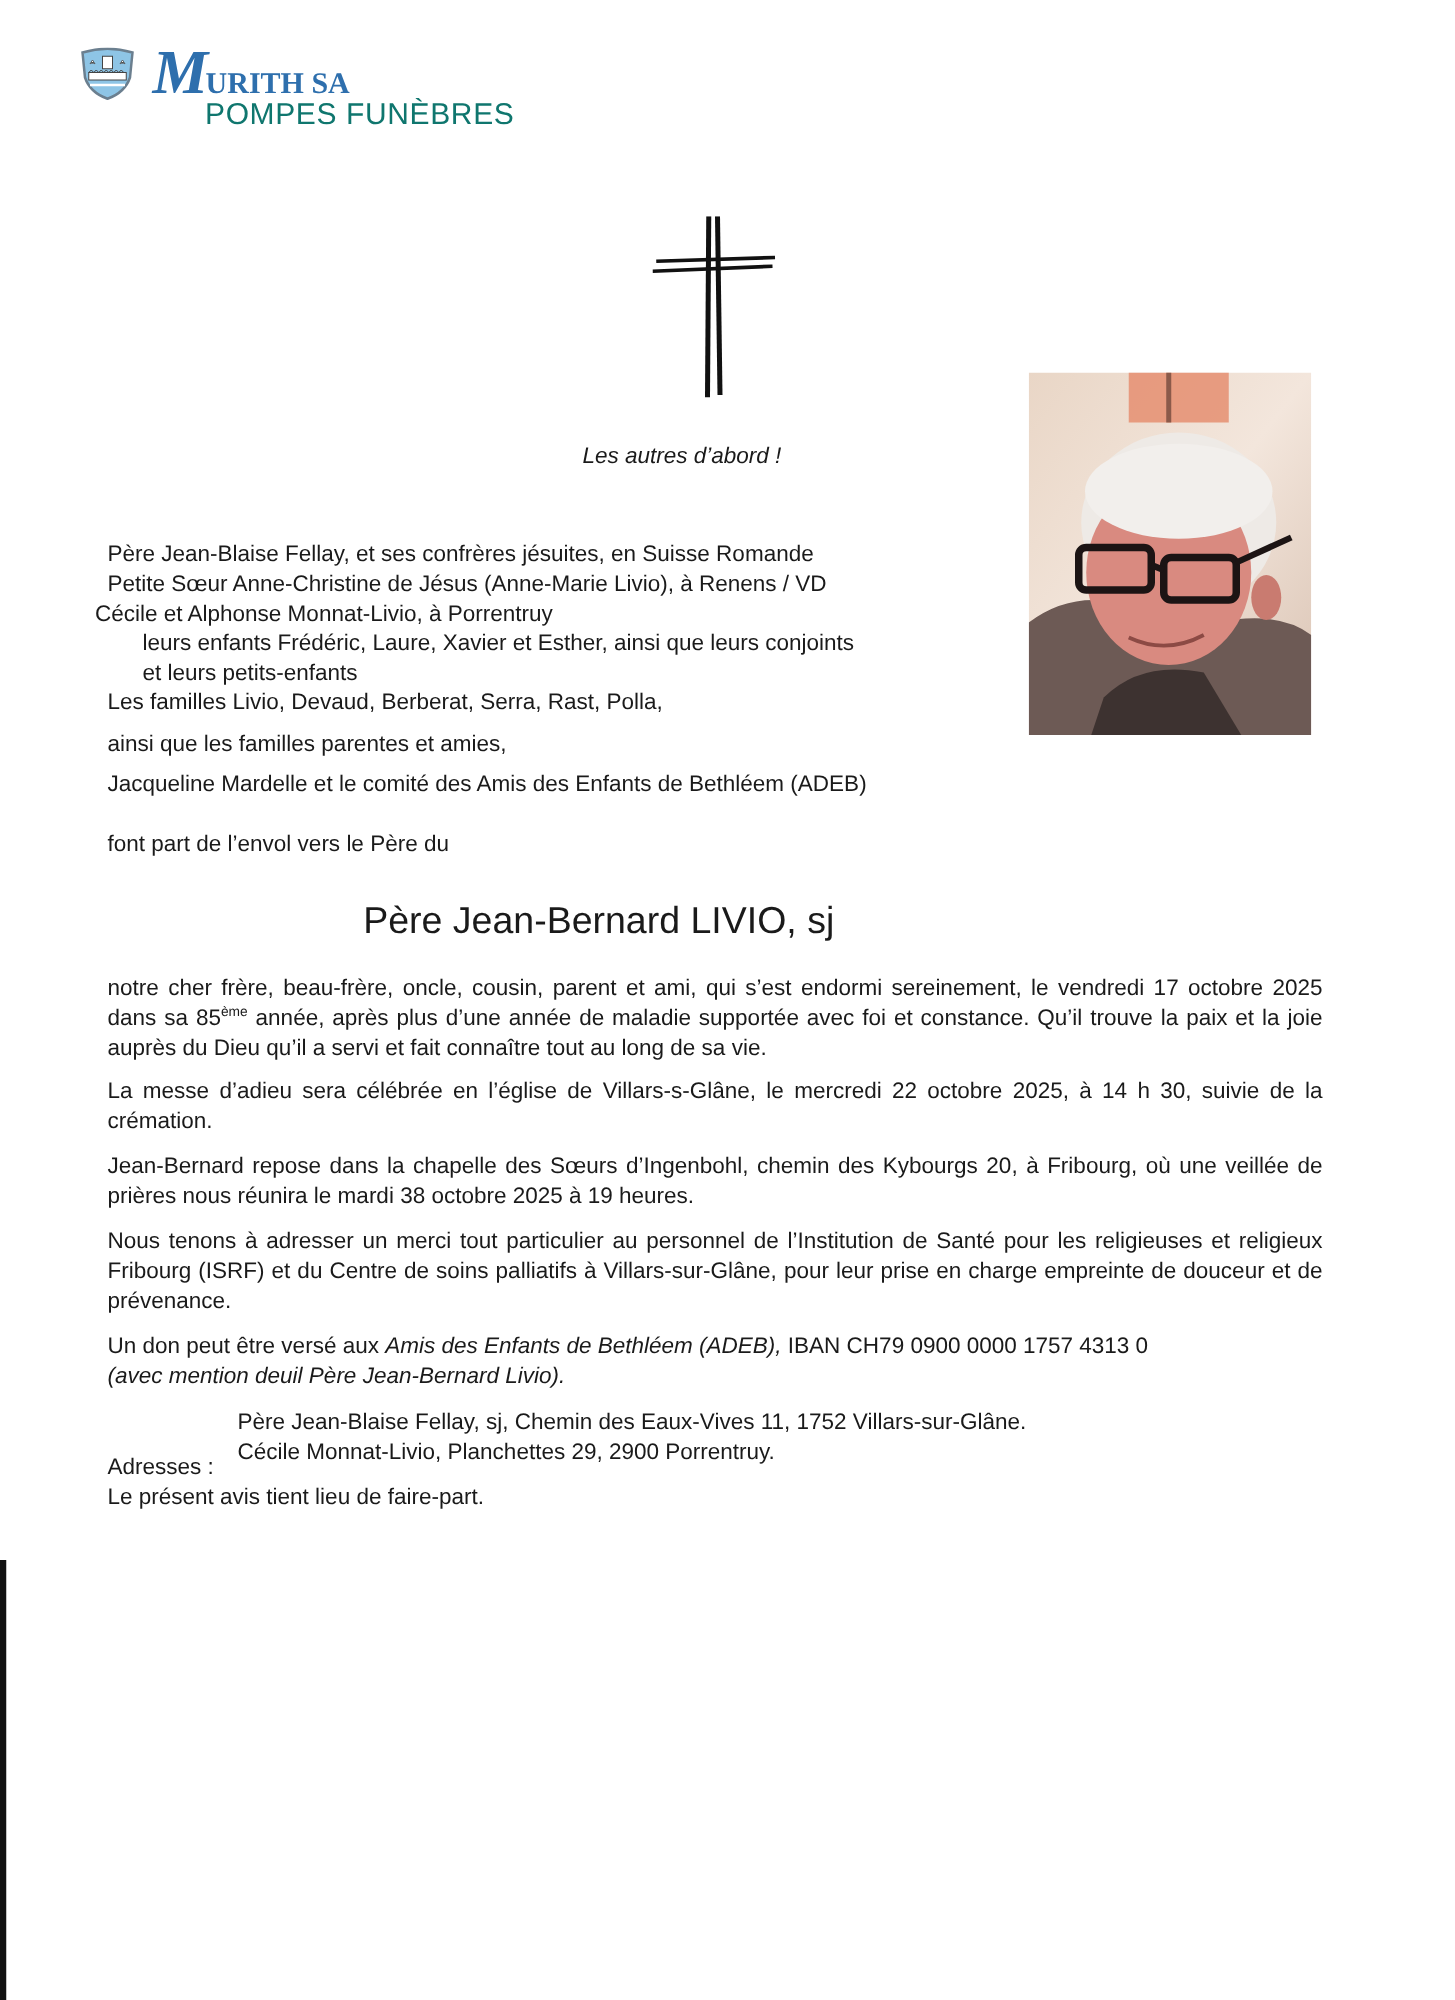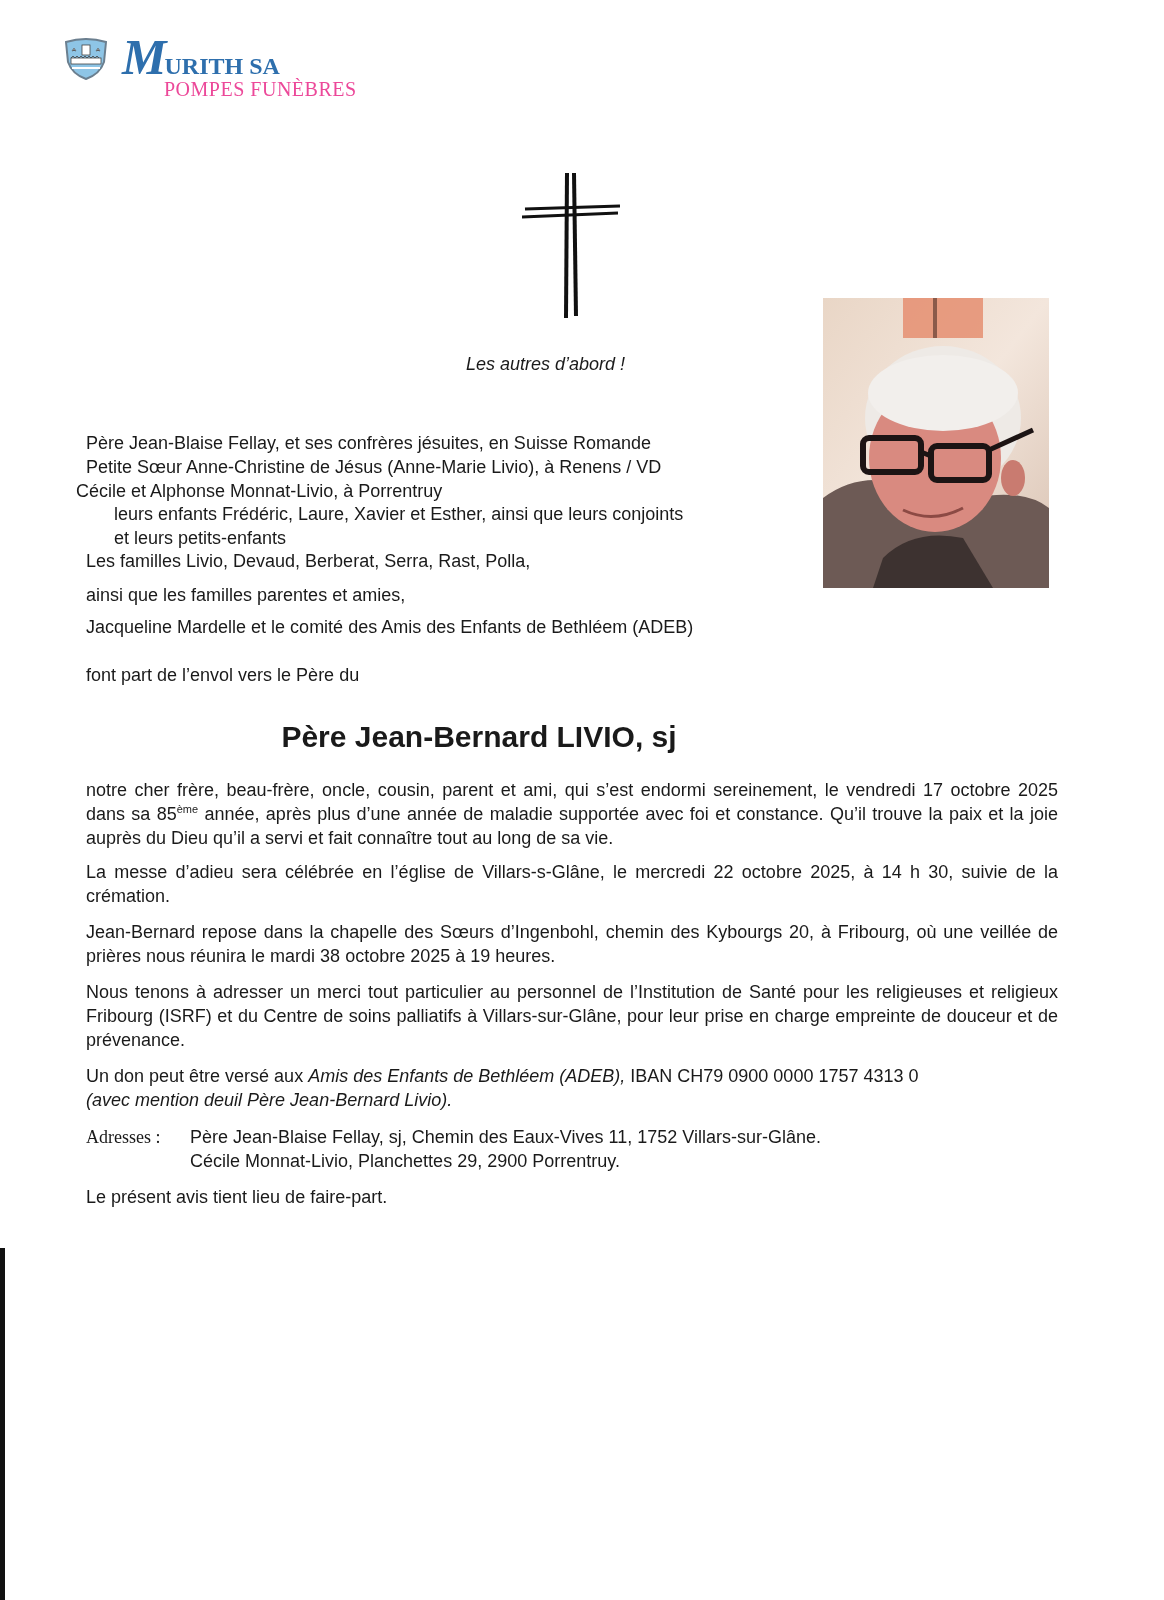--- a/index.html
+++ b/index.html
@@ -6,31 +6,31 @@
   body {
     width: 1164px; height: 1600px; position: relative; overflow: hidden;
     font-family: "Liberation Sans", sans-serif; color: #1a1a1a;
   }
   .abs { position: absolute; }
   
   .logo-crest { left: 64px; top: 38px; width: 44px; height: 42px; }
   .logo-name { left: 122px; top: 28px; color: #2e6fad; font-family: "Liberation Serif", serif; white-space: nowrap; }
   .logo-name .big { font-size: 50px; font-style: italic; font-weight: bold; letter-spacing: -2px; }
   .logo-name .rest { font-size: 24px; font-weight: bold; letter-spacing: 0px; }
-  .logo-sub { left: 164px; top: 78px; color: #ec4899; font-size: 20px; letter-spacing: 0.5px; white-space: nowrap; font-family: Liberation Serif, serif; }
+  .logo-sub { left: 164px; top: 78px; color: #0f766e; font-size: 24px; letter-spacing: 0.5px; white-space: nowrap; }
   
   .cross { left: 522px; top: 173px; width: 100px; height: 145px; }
   .motto { left: 466px; top: 354px; font-size: 18px; font-style: italic; white-space: nowrap; }
   
   .photo { left: 823px; top: 298px; width: 226px; height: 290px; overflow: hidden; }
   
   .line { position: absolute; font-size: 18px; white-space: nowrap; line-height: 22px; }
   .para { position: absolute; left: 86px; width: 972px; font-size: 18px; line-height: 24px; text-align: justify; }
   .para span.it { font-style: italic; }
-  .title { position: absolute; left: 0; width: 958px; text-align: center; top: 720px; font-size: 30px; font-weight: bold; }
+  .title { position: absolute; left: 0; width: 958px; text-align: center; top: 720px; font-size: 30px; font-weight: normal; }
   sup { font-size: 11px; vertical-align: 7px; line-height: 0; margin-top: 32px; }
   .edge-bar { left: 0; top: 1248px; width: 5px; height: 352px; background: #111; }
 </style>
 </head>
 <body>
 
 <svg class="abs logo-crest" viewBox="0 0 44 42">
   <path d="M2 4 Q22 -2 42 4 L40 24 Q36 36 22 41 Q8 36 4 24 Z" fill="#8ec5e6" stroke="#6b7f8f" stroke-width="2"></path>
   <rect x="18" y="7" width="8" height="10" fill="#ffffff" stroke="#444" stroke-width="0.8"></rect>
   <polygon points="8,13 10,10 12,13 9,12 11,12" fill="#ffffff" stroke="#444" stroke-width="0.6"></polygon>
@@ -86,19 +86,19 @@
 <div class="line" style="left:86px; top:664px;text-align:center;">font part de l’envol vers le Père du</div>
 
 <div class="title">Père Jean-Bernard LIVIO, sj</div>
 
 <div class="para" style="top:778px;"><span>notre cher frère, beau-frère, oncle, cousin, parent et ami, qui s’est endormi sereinement, le vendredi 17 octobre 2025 dans sa 85</span><sup>ème</sup><span> année, après plus d’une année de maladie supportée avec foi et constance. Qu’il trouve la paix et la joie auprès du Dieu qu’il a servi et fait connaître tout au long de sa vie.</span></div>
 <div class="para" style="top:860px;">La messe d’adieu sera célébrée en l’église de Villars-s-Glâne, le mercredi 22 octobre 2025, à 14 h 30, suivie de la crémation.</div>
 <div class="para" style="top:920px;">Jean-Bernard repose dans la chapelle des Sœurs d’Ingenbohl, chemin des Kybourgs 20, à Fribourg, où une veillée de prières nous réunira le mardi 38 octobre 2025 à 19 heures.</div>
 <div class="para" style="top:980px;">Nous tenons à adresser un merci tout particulier au personnel de l’Institution de Santé pour les religieuses et religieux Fribourg (ISRF) et du Centre de soins palliatifs à Villars-sur-Glâne, pour leur prise en charge empreinte de douceur et de prévenance.</div>
 <div class="para" style="top:1064px;"><span>Un don peut être versé aux </span><span class="it">Amis des Enfants de Bethléem (ADEB),</span><span> IBAN CH79 0900 0000 1757 4313 0</span><br><span class="it">(avec mention deuil Père Jean-Bernard Livio).</span></div>
 
-<div class="line" style="left:86px; top:1126px;font-family:Liberation Serif, serif;">Adresses :</div>
+<div class="line" style="left:86px; top:1162px;">Adresses :</div>
 <div class="line" style="left:190px; top:1126px;">Père Jean-Blaise Fellay, sj, Chemin des Eaux-Vives 11, 1752 Villars-sur-Glâne.</div>
 <div class="line" style="left:190px; top:1150px;">Cécile Monnat-Livio, Planchettes 29, 2900 Porrentruy.</div>
 
 <div class="line" style="left:86px; top:1186px;">Le présent avis tient lieu de faire-part.</div>
 
 <div class="abs edge-bar"></div>
 
 </body></html>

